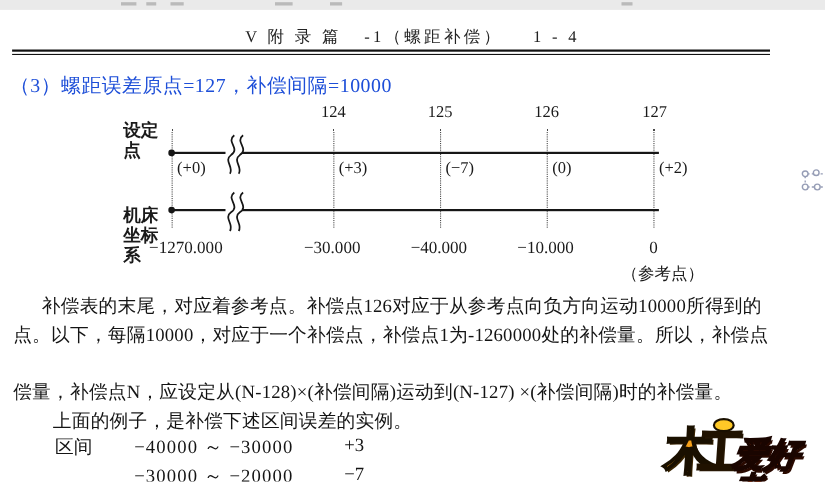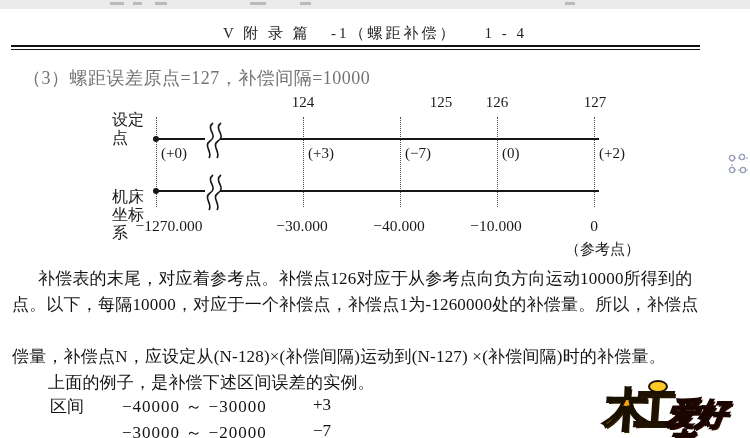--- a/index.html
+++ b/index.html
@@ -19,32 +19,32 @@
   .header-title{
     position:absolute;left:0;top:24px;width:750px;
     text-align:center;font-size:15px;letter-spacing:3px;color:#222;
     white-space:pre;
     font-family:Liberation Serif, serif;
   }
   .rule-top{position:absolute;left:11px;top:45px;width:689px;height:2px;background:#111;}
   .rule-bottom{position:absolute;left:11px;top:49px;width:689px;height:1px;background:#111;}
 
   .section-heading{
-    position:absolute;left:23px;top:66px;
-    font-size:18px;color:#737373;letter-spacing:.5px;white-space:pre;
+    position:absolute;left:9px;top:66px;
+    font-size:18px;color:#1d4ed8;letter-spacing:.5px;white-space:pre;
   }
 
   
   .vline{position:absolute;top:117px;height:90px;width:0;border-left:1px dotted #4a4a4a;}
   .hline{position:absolute;left:156px;width:443px;height:2px;background:#161616;}
   .dot{position:absolute;width:6px;height:6px;border-radius:50%;background:#161616;}
   .tick-label{position:absolute;top:94px;transform:translateX(-50%);font-size:15px;color:#1a1a1a;}
   .comp-value{position:absolute;top:145px;font-size:15px;color:#1a1a1a;white-space:pre;}
   .machine-value{position:absolute;top:217px;transform:translateX(-50%);font-size:15.5px;color:#1a1a1a;white-space:pre;}
-  .axis-label{position:absolute;font-size:16px;line-height:18px;color:#1a1a1a;}
+  .axis-label{position:absolute;font-size:16px;line-height:18px;color:#1a1a1a;font-weight:bold;}
   .ref-label{position:absolute;left:565px;top:240px;font-size:15px;color:#1a1a1a;white-space:pre;}
   .squiggle{position:absolute;width:28px;height:40px;}
 
   
   .orgchart-icon{position:absolute;left:727px;top:150px;opacity:.9;}
 
   
   .para-line{position:absolute;font-size:17px;color:#141414;letter-spacing:.2px;white-space:pre;}
 
   
@@ -98,21 +98,21 @@
 
   <div class="section-heading">（3）螺距误差原点=127，补偿间隔=10000</div>
 
   <div class="vline" style="left:156px;"></div>
   <div class="vline" style="left:303px;"></div>
   <div class="vline" style="left:400px;"></div>
   <div class="vline" style="left:497px;"></div>
   <div class="vline" style="left:594px;"></div>
 
   <div class="tick-label" style="left:303px;">124</div>
-  <div class="tick-label" style="left:400px;margin-left:41px;">125</div>
+  <div class="tick-label" style="left:400px;">125</div>
   <div class="tick-label" style="left:497px;">126</div>
   <div class="tick-label" style="left:595px;">127</div>
 
   <div class="axis-label" style="left:112px;top:111px;">
     <div>设定</div>
     <div>点</div>
   </div>
   <div class="axis-label" style="left:112px;top:188px;">
     <div>机床</div>
     <div>坐标</div>

